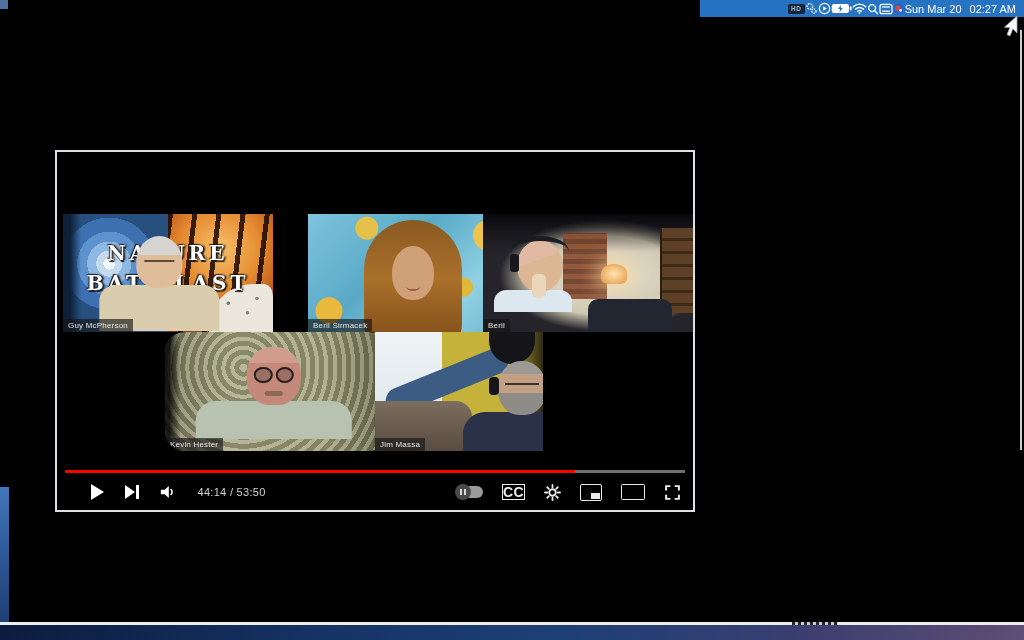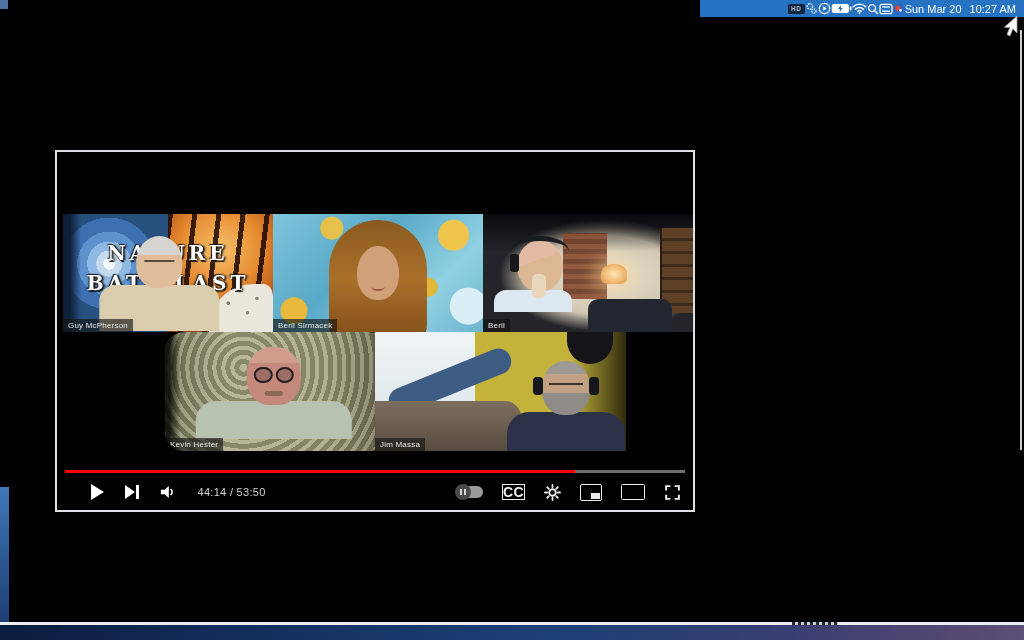--- a/index.html
+++ b/index.html
@@ -41,21 +41,21 @@
     position:absolute;left:55px;top:150px;width:636px;height:358px;
     background:#000;border:2px solid #dfe0e3;
   }
   .video-area{position:absolute;inset:0;background:#000;}
 
   .tile{position:absolute;overflow:hidden;background:#111;}
   .tile1{left:6px;  top:62px; width:210px;height:118px;}
   .tile2{left:216px;top:62px; width:210px;height:118px;}
   .tile3{left:426px;top:62px; width:210px;height:118px;}
   .tile4{left:108px;top:180px;width:224px;height:119px;border-radius:20px;}
-  .tile5{left:318px;top:180px;width:251px;height:119px;}
+  .tile5{left:318px;top:180px;width:168px;height:119px;}
 
   .name-tag{
     position:absolute;left:0;bottom:0;z-index:9;
     font-size:8px;color:#e6e6e6;background:rgba(22,22,22,0.65);
     padding:2px 5px;letter-spacing:0.2px;white-space:nowrap;
   }
 
   
   .t1-left{position:absolute;left:0;top:0;width:50%;height:100%;
     background:
@@ -85,21 +85,21 @@
     border-top:2px solid #5c4c3e;}
   .t1-body{width:120px;height:46px;margin:-3px auto 0;background:#d9cdae;border-radius:16px 16px 0 0;}
 
   
   .tile2{background:
       radial-gradient(circle at 10% 82%, #e8b93c 0 13px, transparent 14px),
       radial-gradient(circle at 86% 18%, #eec54a 0 15px, transparent 16px),
       radial-gradient(circle at 74% 62%, #e0b83a 0 9px, transparent 10px),
       radial-gradient(circle at 28% 12%, #e5c04a 0 11px, transparent 12px),
       radial-gradient(circle at 93% 78%, #daeef5 0 18px, transparent 19px),
-      linear-gradient(135deg,#7fc4dd 0%,#58a9c7 40%,#91d1e3 72%,#6db4ce 100%);}
+      linear-gradient(135deg,#7fc4dd 0%,#58a9c7 40%,#91d1e3 72%,#6db4ce 100%); margin-left: 35px;}
   .t2-hair{position:absolute;left:50%;transform:translateX(-50%);top:6px;width:98px;height:130px;
     background:linear-gradient(180deg,#8a5a20,#aa702b 45%,#7c4a16);
     border-radius:50px 50px 26px 26px;}
   .t2-face{position:absolute;left:50%;transform:translateX(-50%);top:26px;width:42px;height:54px;
     background:#d0a078;border-radius:50% 50% 46% 46%;}
   .t2-face::after{content:"";position:absolute;left:50%;transform:translateX(-50%);bottom:9px;
     width:14px;height:6px;border-bottom:2.5px solid #9a5a44;border-radius:50%;}
 
   
   .tile3{background:
@@ -242,21 +242,21 @@
   </div>
   <div class="mb-icon">
     <svg width="12" height="12" viewBox="0 0 12 12">
       <circle cx="6" cy="6" r="5.6" fill="#2a66c8"></circle>
       <circle cx="4.6" cy="5.2" r="2.6" fill="#d8473a"></circle>
       <circle cx="7.6" cy="7.4" r="1.4" fill="#e9eef5"></circle>
     </svg>
   </div>
   <div class="clock">
     <span>Sun Mar 20</span>
-    <span>10:27 AM</span>
+    <span>02:27 AM</span>
   </div>
 </div>
 
 <div class="cursor">
   <svg width="16" height="24" viewBox="0 0 16 24">
     <path d="M1 1 L1 18 L5.2 13.8 L8 21 L11 19.6 L8.2 12.6 L13.6 12.2 Z" fill="#fff" stroke="#9aa0a8" stroke-width="0.8"></path>
   </svg>
 </div>
 
 <div class="player">

